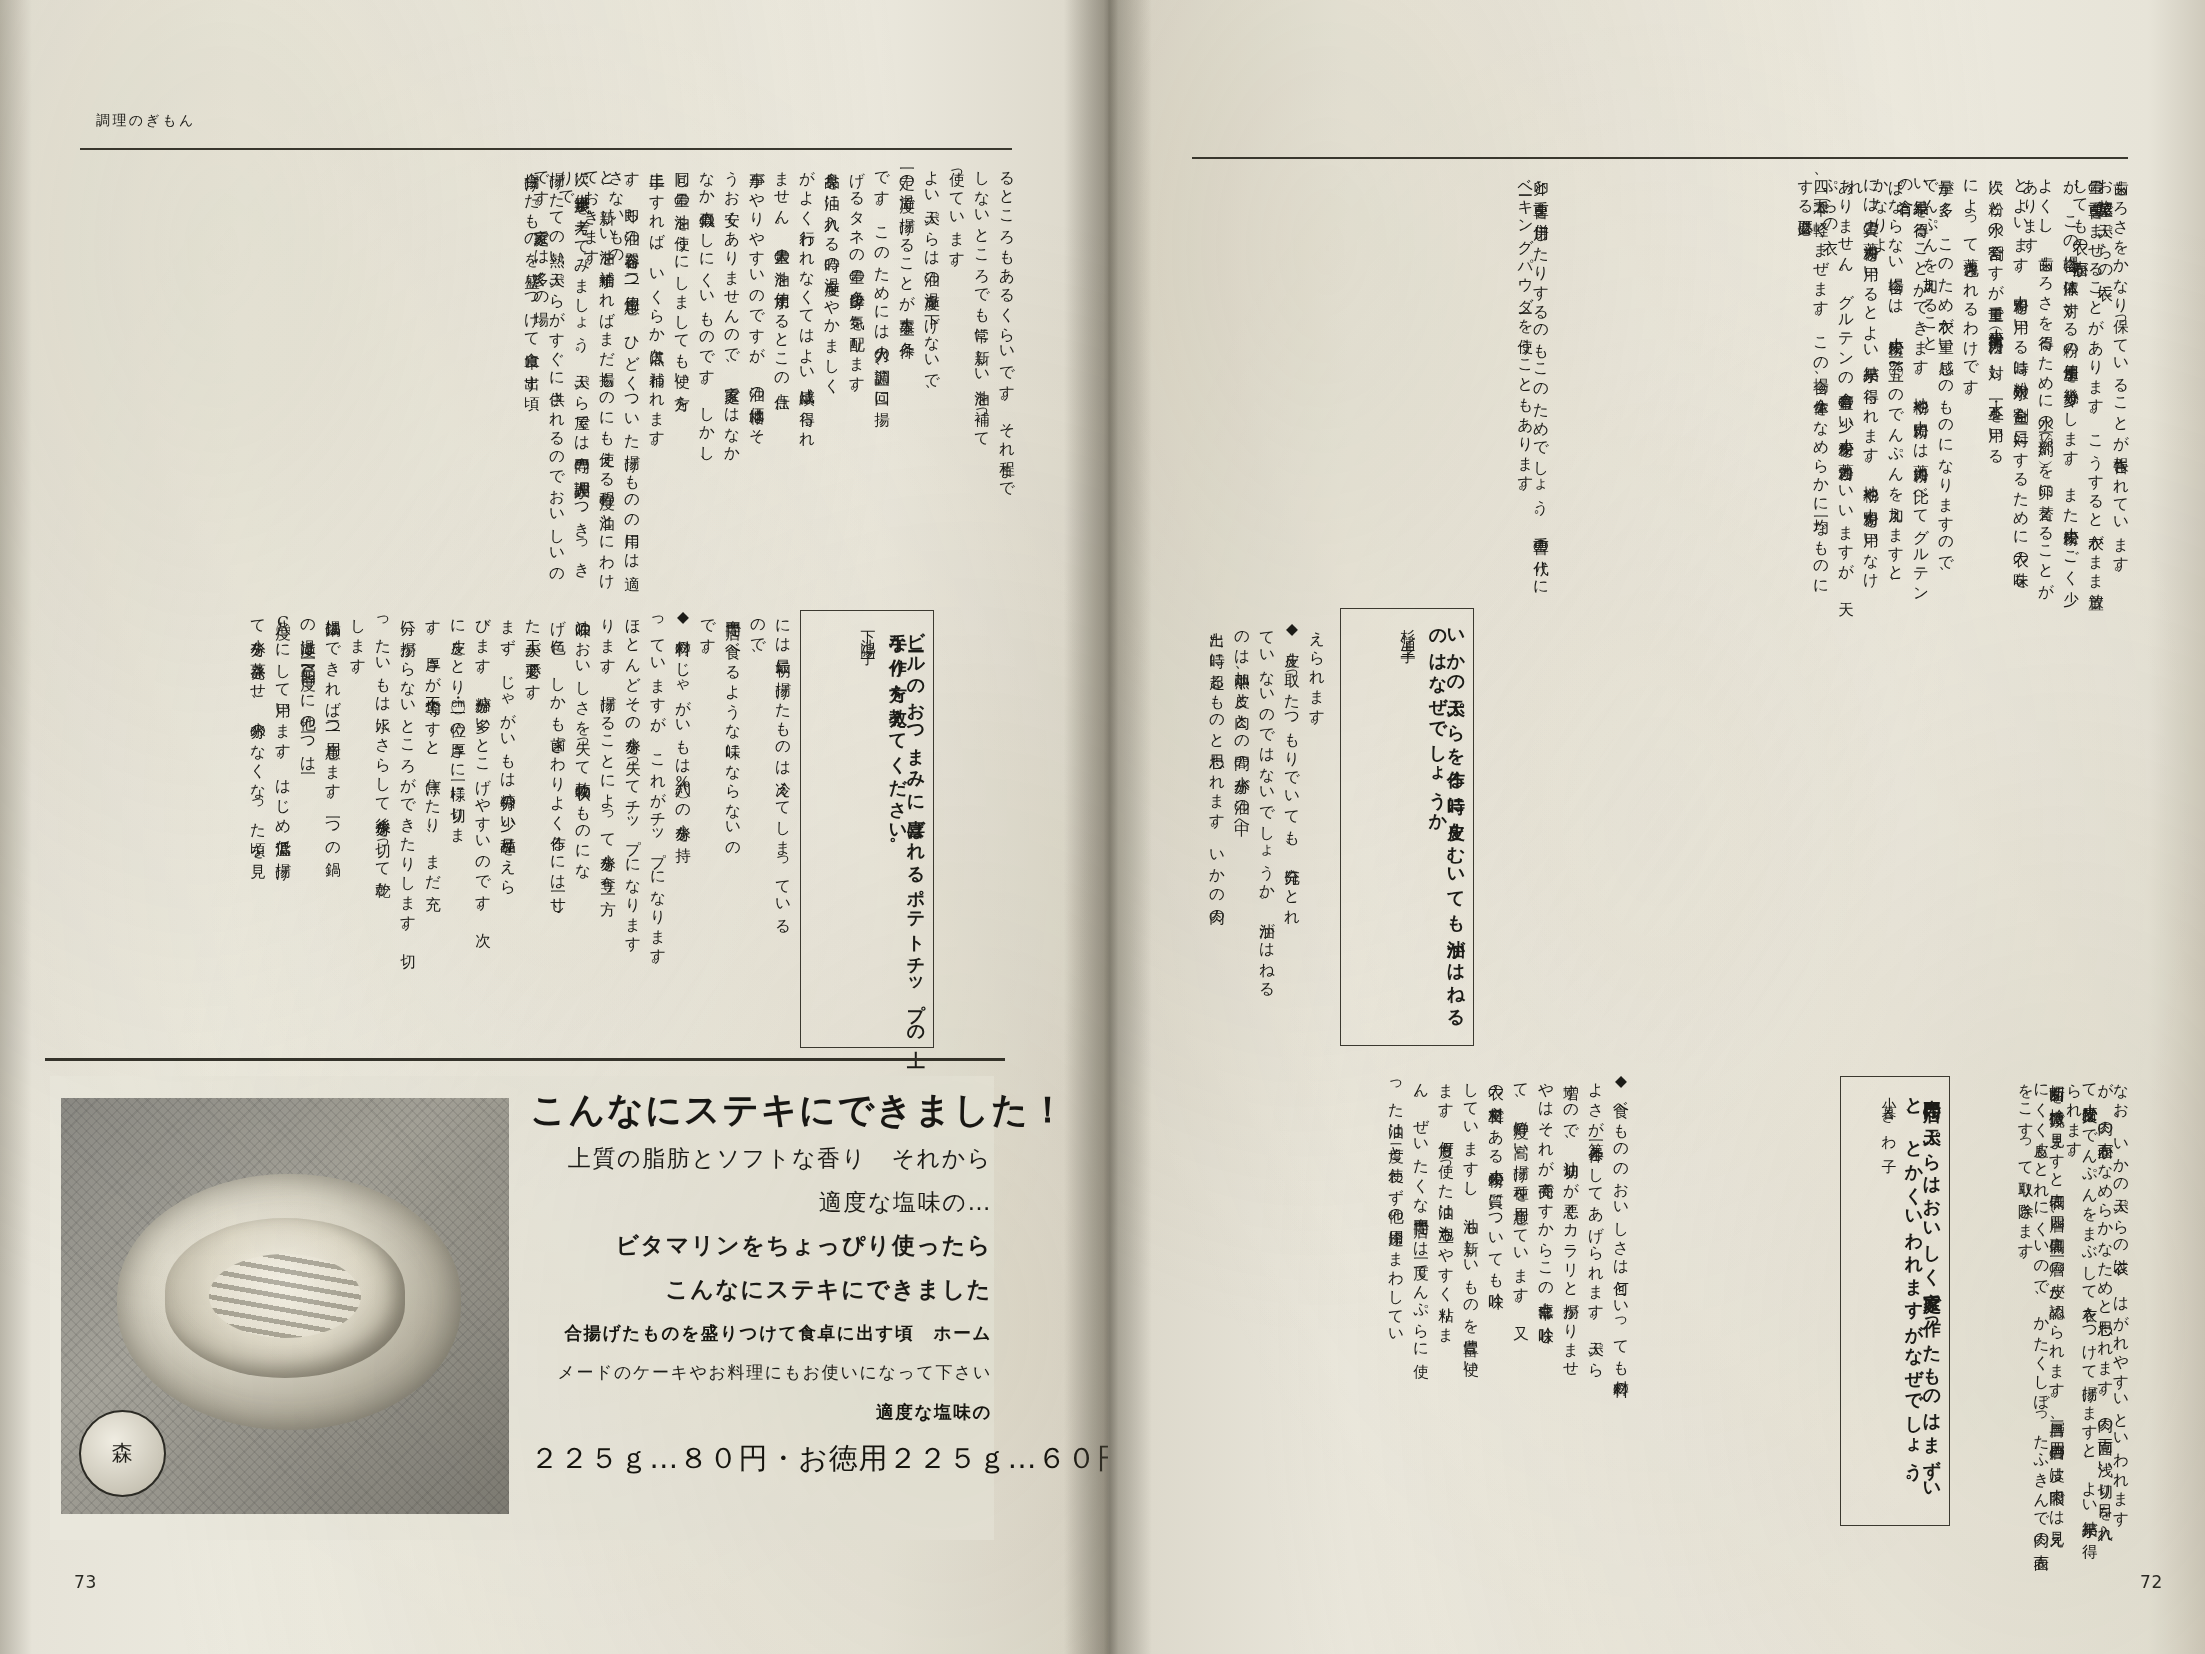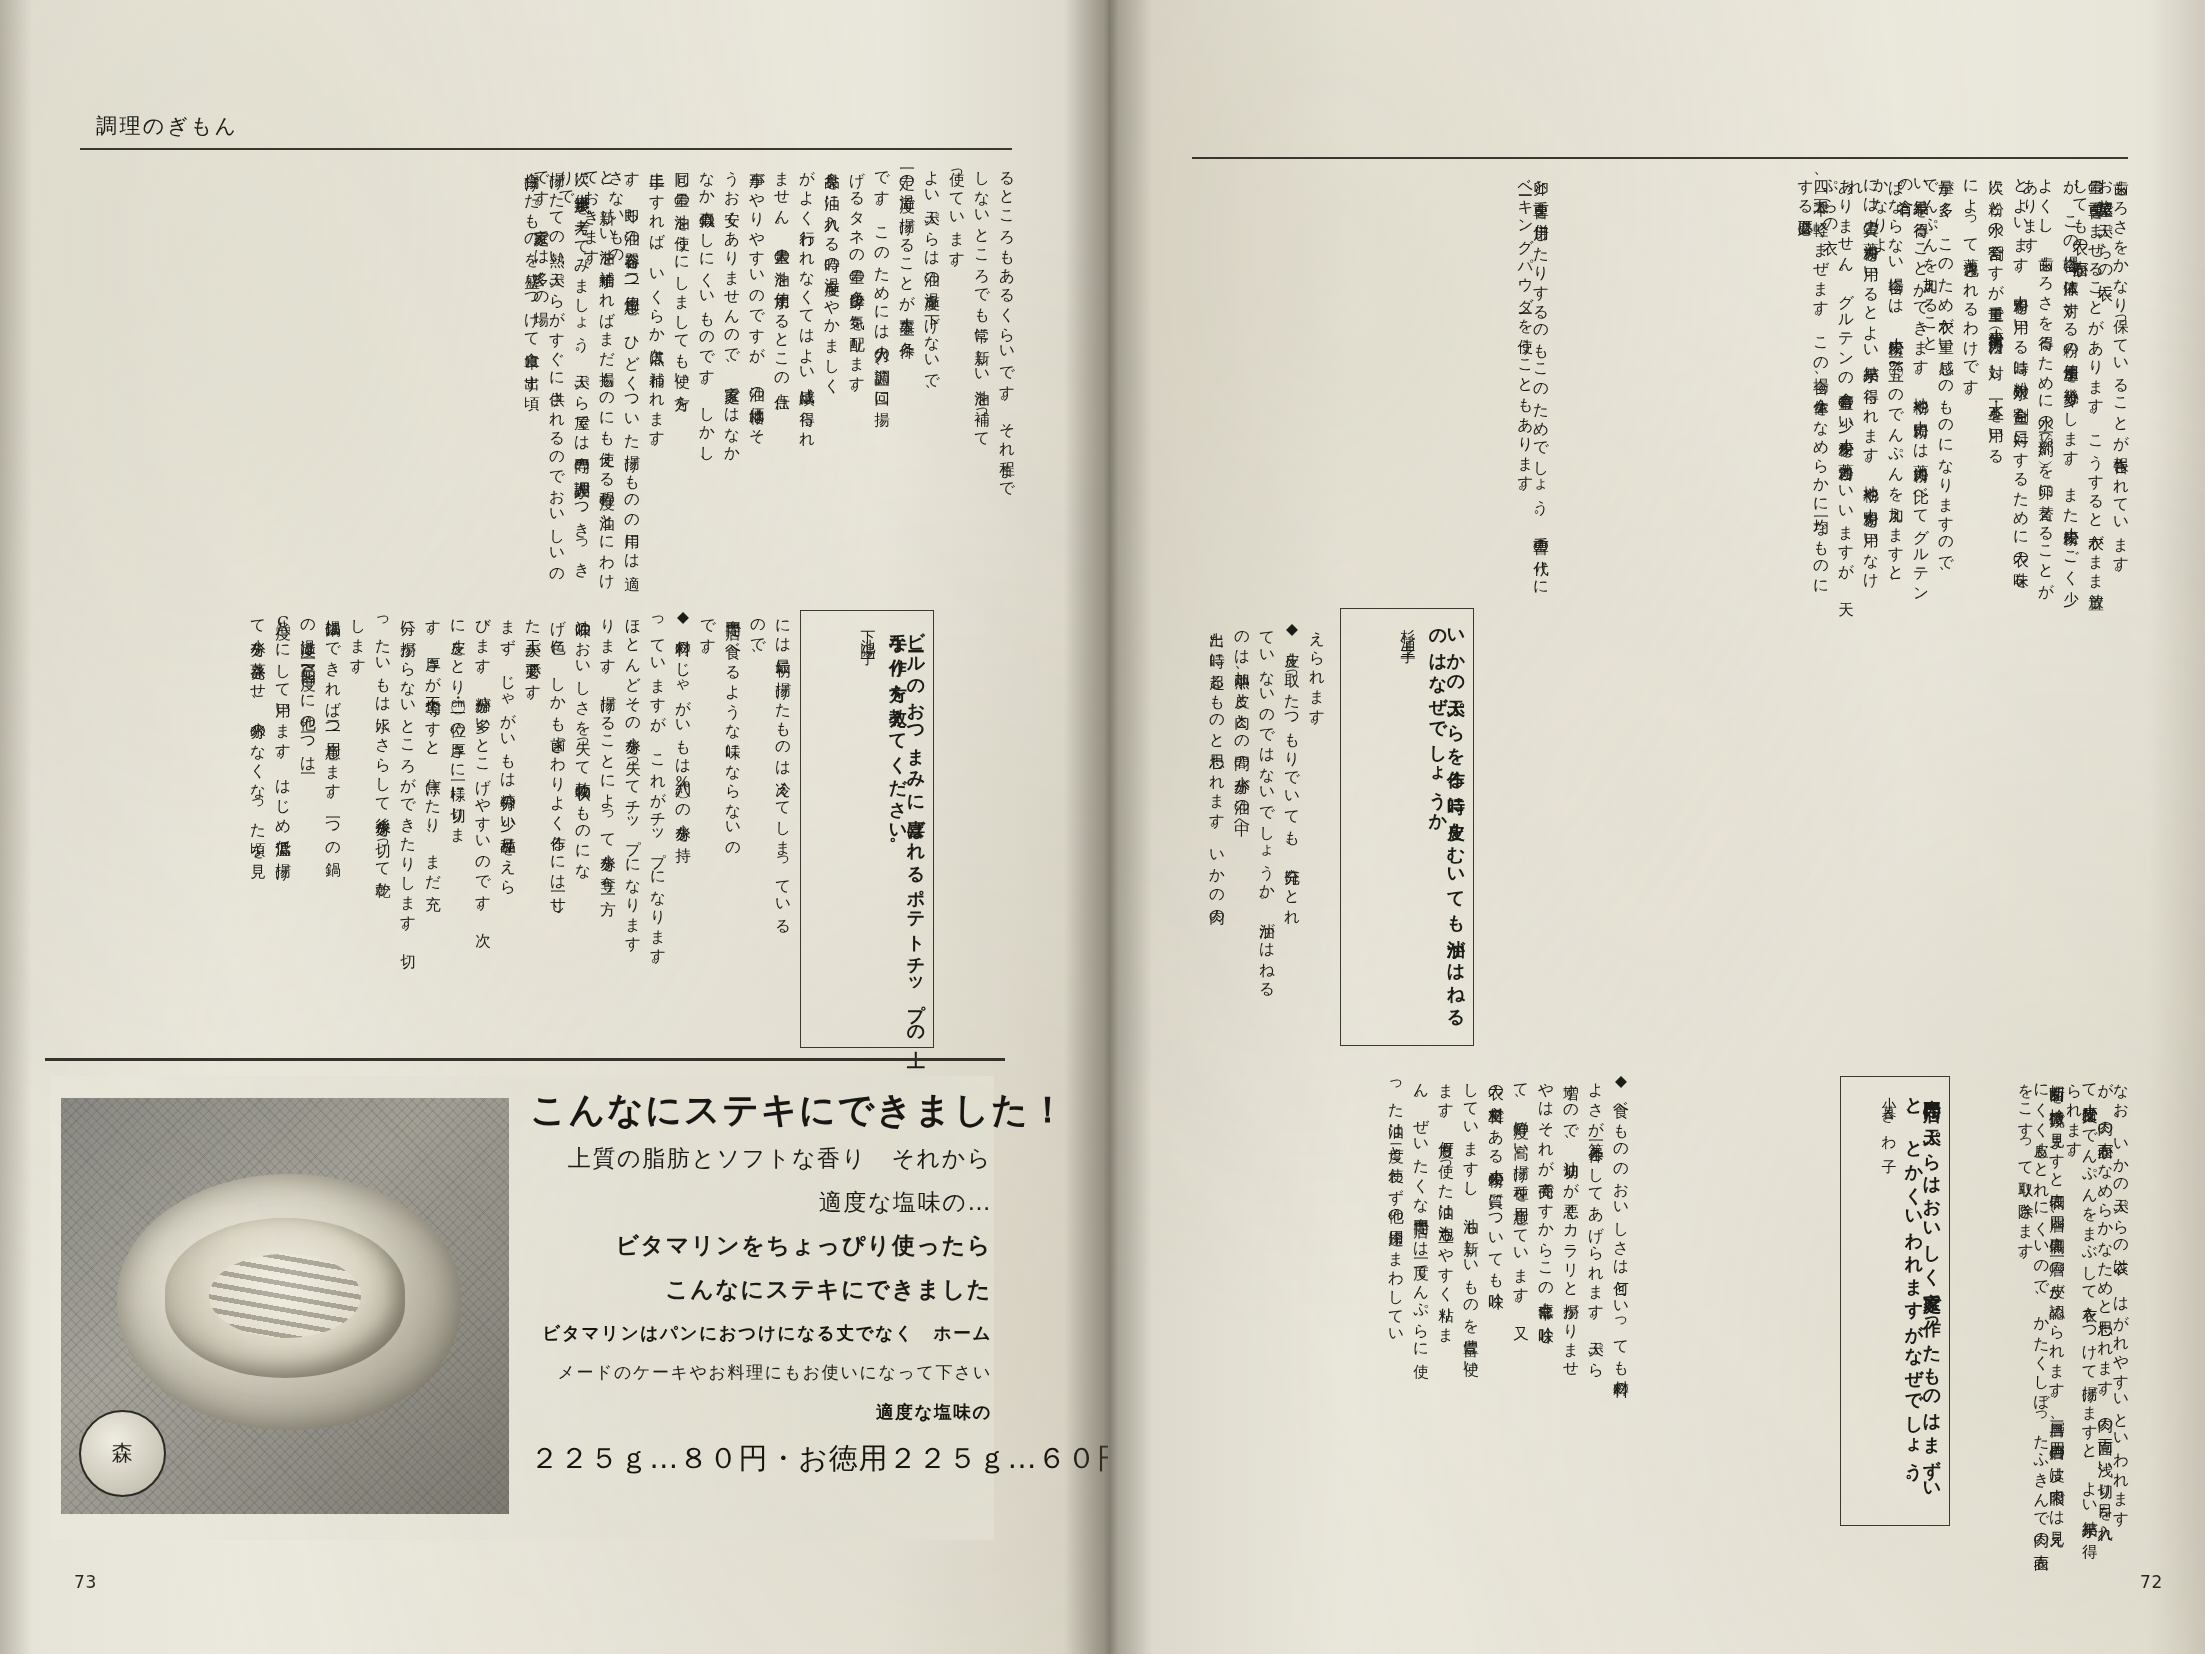--- a/index.html
+++ b/index.html
@@ -68,21 +68,21 @@
     height: 100%;
     width: 25px;
     white-space: normal;
     word-break: break-all;
   }
 
   
   .runhead {
     position: absolute;
     font-family: Liberation Sans, sans-serif;
-    font-size: 21px;
+    font-size: 14px;
     color: #1c1c18;
     letter-spacing: 2.4px;
   }
   .rule {
     position: absolute;
     background: #3a382f;
   }
   .pagenum {
     position: absolute;
     font-family: "DejaVu Sans", sans-serif;
@@ -295,21 +295,21 @@
         <div class="plate"></div>
         <div class="food"></div>
         <div class="logo-badge">森</div>
       </div>
       <div class="copy">
         <div class="ad-headline">こんなにステキにできました！</div>
         <div class="ad-line">上質の脂肪とソフトな香り　それから</div>
         <div class="ad-line">適度な塩味の…</div>
         <div class="ad-line bold">ビタマリンをちょっぴり使ったら</div>
         <div class="ad-line bold">こんなにステキにできました</div>
-        <div class="ad-brandline">ビタマリンはパンにおつけになる丈でなく　ホーム</div>
+        <div class="ad-brandline">合揚げたものを盛りつけて食卓に出す頃　ホーム</div>
         <div class="ad-line sm">メードのケーキやお料理にもお使いになって下さい</div>
         <div class="ad-brandline">適度な塩味の</div>
         <div class="ad-price">２２５ｇ…８０円・お徳用２２５ｇ…６０円</div>
       </div>
     </div>
 
     <div class="pagenum" style="left:74px; top:1572px;">73</div>
     <div class="grain"></div>
   </div>
 

